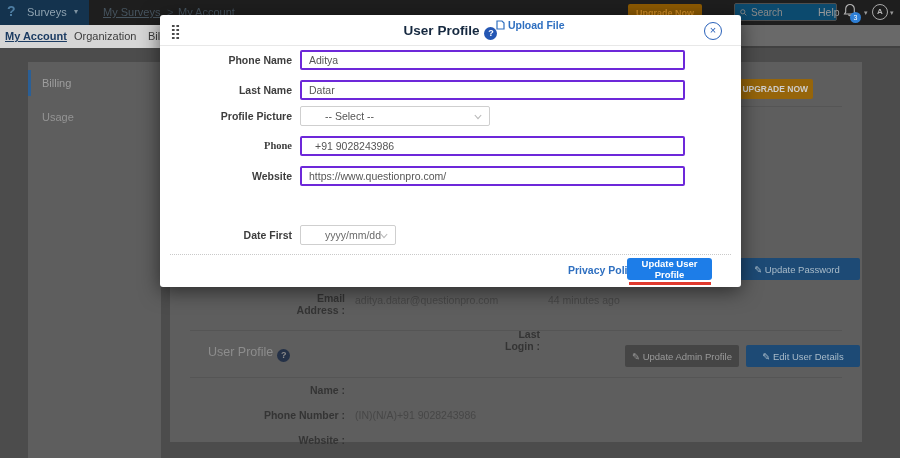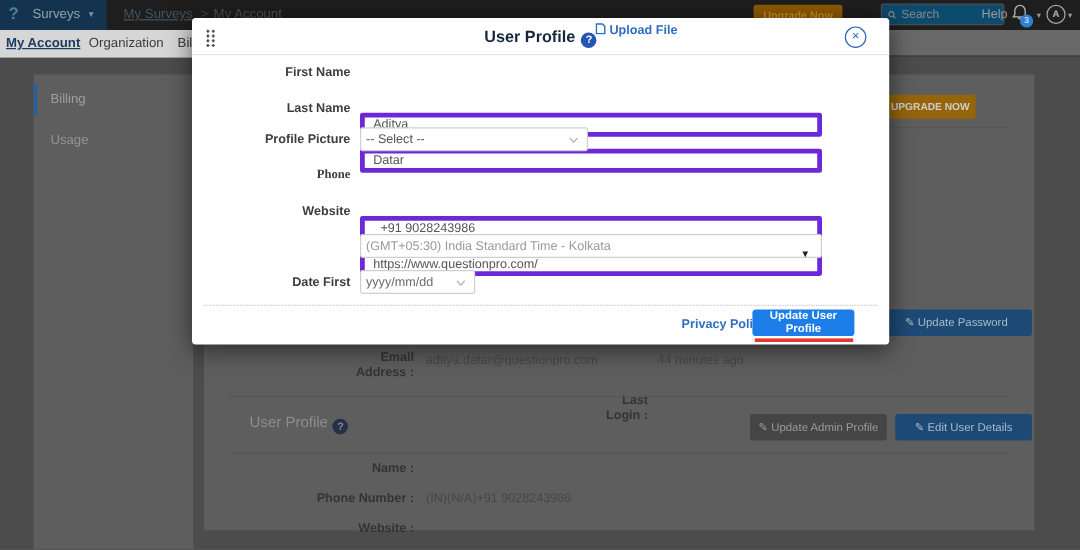--- a/index.html
+++ b/index.html
@@ -49,22 +49,22 @@
 
   
   .modal { left:160px; top:15px; width:581px; height:272px; background:#fff; border-radius:3px; box-shadow:0 4px 20px rgba(0,0,0,.55); z-index:10; }
   .drag-dots { left:11px; top:9px; width:9px; height:15px; cursor:move;
                background-image:radial-gradient(circle, #4a4a4a 1.1px, transparent 1.2px); background-size:4.5px 4px; }
   .modal-title { left:0; top:8px; width:100%; text-align:center; font-size:13.5px; font-weight:bold; color:#15283f; }
   .qmark-blue { display:inline-block; width:13px; height:13px; background:#2456b3; border-radius:50%; color:#fff; font-size:9px; font-weight:bold; text-align:center; line-height:13px; vertical-align:-1px; margin-left:5px; cursor:pointer; }
   .modal-close { left:544px; top:7px; width:18px; height:18px; border:1.5px solid #2a62ba; border-radius:50%; color:#2a62ba; font-size:11px; line-height:15px; text-align:center; cursor:pointer; background:#fff; }
   .modal-hr { left:0; top:30px; width:100%; height:1px; background:#e8e8e8; }
   .f-label { position:absolute; left:0; width:132px; text-align:right; font-size:10.5px; font-weight:bold; color:#3d3d3d; line-height:20px; }
-  .f-input { position:absolute; left:140px; width:385px; height:20px; border:4px solid #6d28d9; border-radius:2px; font-size:10.5px; color:#555; padding:0 7px; font-family:inherit; outline:none; background:#fff;margin-top:44px; }
-  .f-select { position:absolute; height:20px; border:1px solid #cfcfcf; border-radius:2px; font-size:10.5px; color:#555; padding:0 4px; line-height:18px; background:#fff; cursor:pointer; }
+  .f-input { position:absolute; left:140px; width:385px; height:20px; border:2px solid #6d28d9; border-radius:2px; font-size:10.5px; color:#555; padding:0 7px; font-family:inherit; outline:none; background:#fff; }
+  .f-select { position:absolute; height:20px; border:1px solid #cfcfcf; border-radius:2px; font-size:10.5px; color:#555; padding:0 24px; line-height:18px; background:#fff; cursor:pointer; }
   .chev { position:absolute; right:7px; top:7px; width:8px; height:6px; }
   .tz-caret { position:absolute; right:9px; top:7px; font-size:8px; color:#222; }
   .upload-link { position:absolute; left:336px; top:0; font-size:10.5px; font-weight:bold; color:#2e6fc0; cursor:pointer; line-height:20px; }
   .dotted-hr { left:10px; top:239px; width:561px; border-top:1px dotted #c9c9c9; }
   .privacy { left:408px; top:249px; font-size:10.5px; font-weight:bold; color:#2e6fc0; cursor:pointer; }
   .update-btn { left:467px; top:243px; width:85px; height:22px; background:#1d7de8; color:#fff; border:none; border-radius:3px; font-size:9.5px; font-weight:bold; font-family:inherit; cursor:pointer; }
   .red-underline { left:469px; top:267px; width:82px; height:3px; background:#e0392e; }
   .ico { vertical-align:-1px; }
 </style>
 </head>
@@ -136,21 +136,21 @@
   <div class="dim-value" style="left:185px; top:347px;">(IN)(N/A)+91 9028243986</div>
   <div class="dim-label" style="left:115px; top:372px; width:60px;">Website :</div>
 </div>
 
 <div class="abs modal">
   <div class="abs drag-dots"></div>
   <div class="abs modal-title"><span>User Profile</span><span class="qmark-blue">?</span></div>
   <div class="abs modal-close">×</div>
   <div class="abs modal-hr"></div>
 
-  <div class="f-label" style="top:35px;">First Name</div>
+  <div class="f-label" style="top:35px;">Phone Name</div>
   <input class="f-input" style="top: 35px;" value="Aditya">
 
   <div class="f-label" style="top:65px;">Last Name</div>
   <input class="f-input" style="top: 65px;" value="Datar">
 
   <div class="f-label" style="top:91px;">Profile Picture</div>
   <div class="f-select" style="left:140px; top:91px; width:190px;">
     <span>-- Select --</span>
     <svg class="chev" viewBox="0 0 10 7">
         <polyline points="1,1 5,5.5 9,1" fill="none" stroke="#b9b9b9" stroke-width="1.4"></polyline>
@@ -159,24 +159,20 @@
   <div class="upload-link"><svg class="ico" width="9" height="10" viewBox="0 0 9 10">
         <path d="M1 1 h5 l2 2 v6 h-7 z" fill="none" stroke="#2e6fc0" stroke-width="1.2"></path>
       </svg> <span>Upload File</span></div>
 
   <div class="f-label" style="top:121px;font-family:Liberation Serif, serif;">Phone</div>
   <input class="f-input" style="top: 121px; padding-left: 13px;" value="+91 9028243986">
 
   <div class="f-label" style="top:151px;">Website</div>
   <input class="f-input" style="top: 151px;" value="https://www.questionpro.com/">
 
-  <div class="f-select" style="left:140px; top:180px; width:385px; color:#9a9a9a;">
-    <span>(GMT+05:30) India Standard Time - Kolkata</span>
-    <span class="tz-caret">▼</span>
-  </div>
 
   <div class="f-label" style="top:210px;">Date First</div>
   <div class="f-select" style="left:140px; top:210px; width:96px; color:#6a6a6a;">
     <span>yyyy/mm/dd</span>
     <svg class="chev" viewBox="0 0 10 7">
         <polyline points="1,1 5,5.5 9,1" fill="none" stroke="#b9b9b9" stroke-width="1.4"></polyline>
       </svg>
   </div>
 
   <div class="abs dotted-hr"></div>

